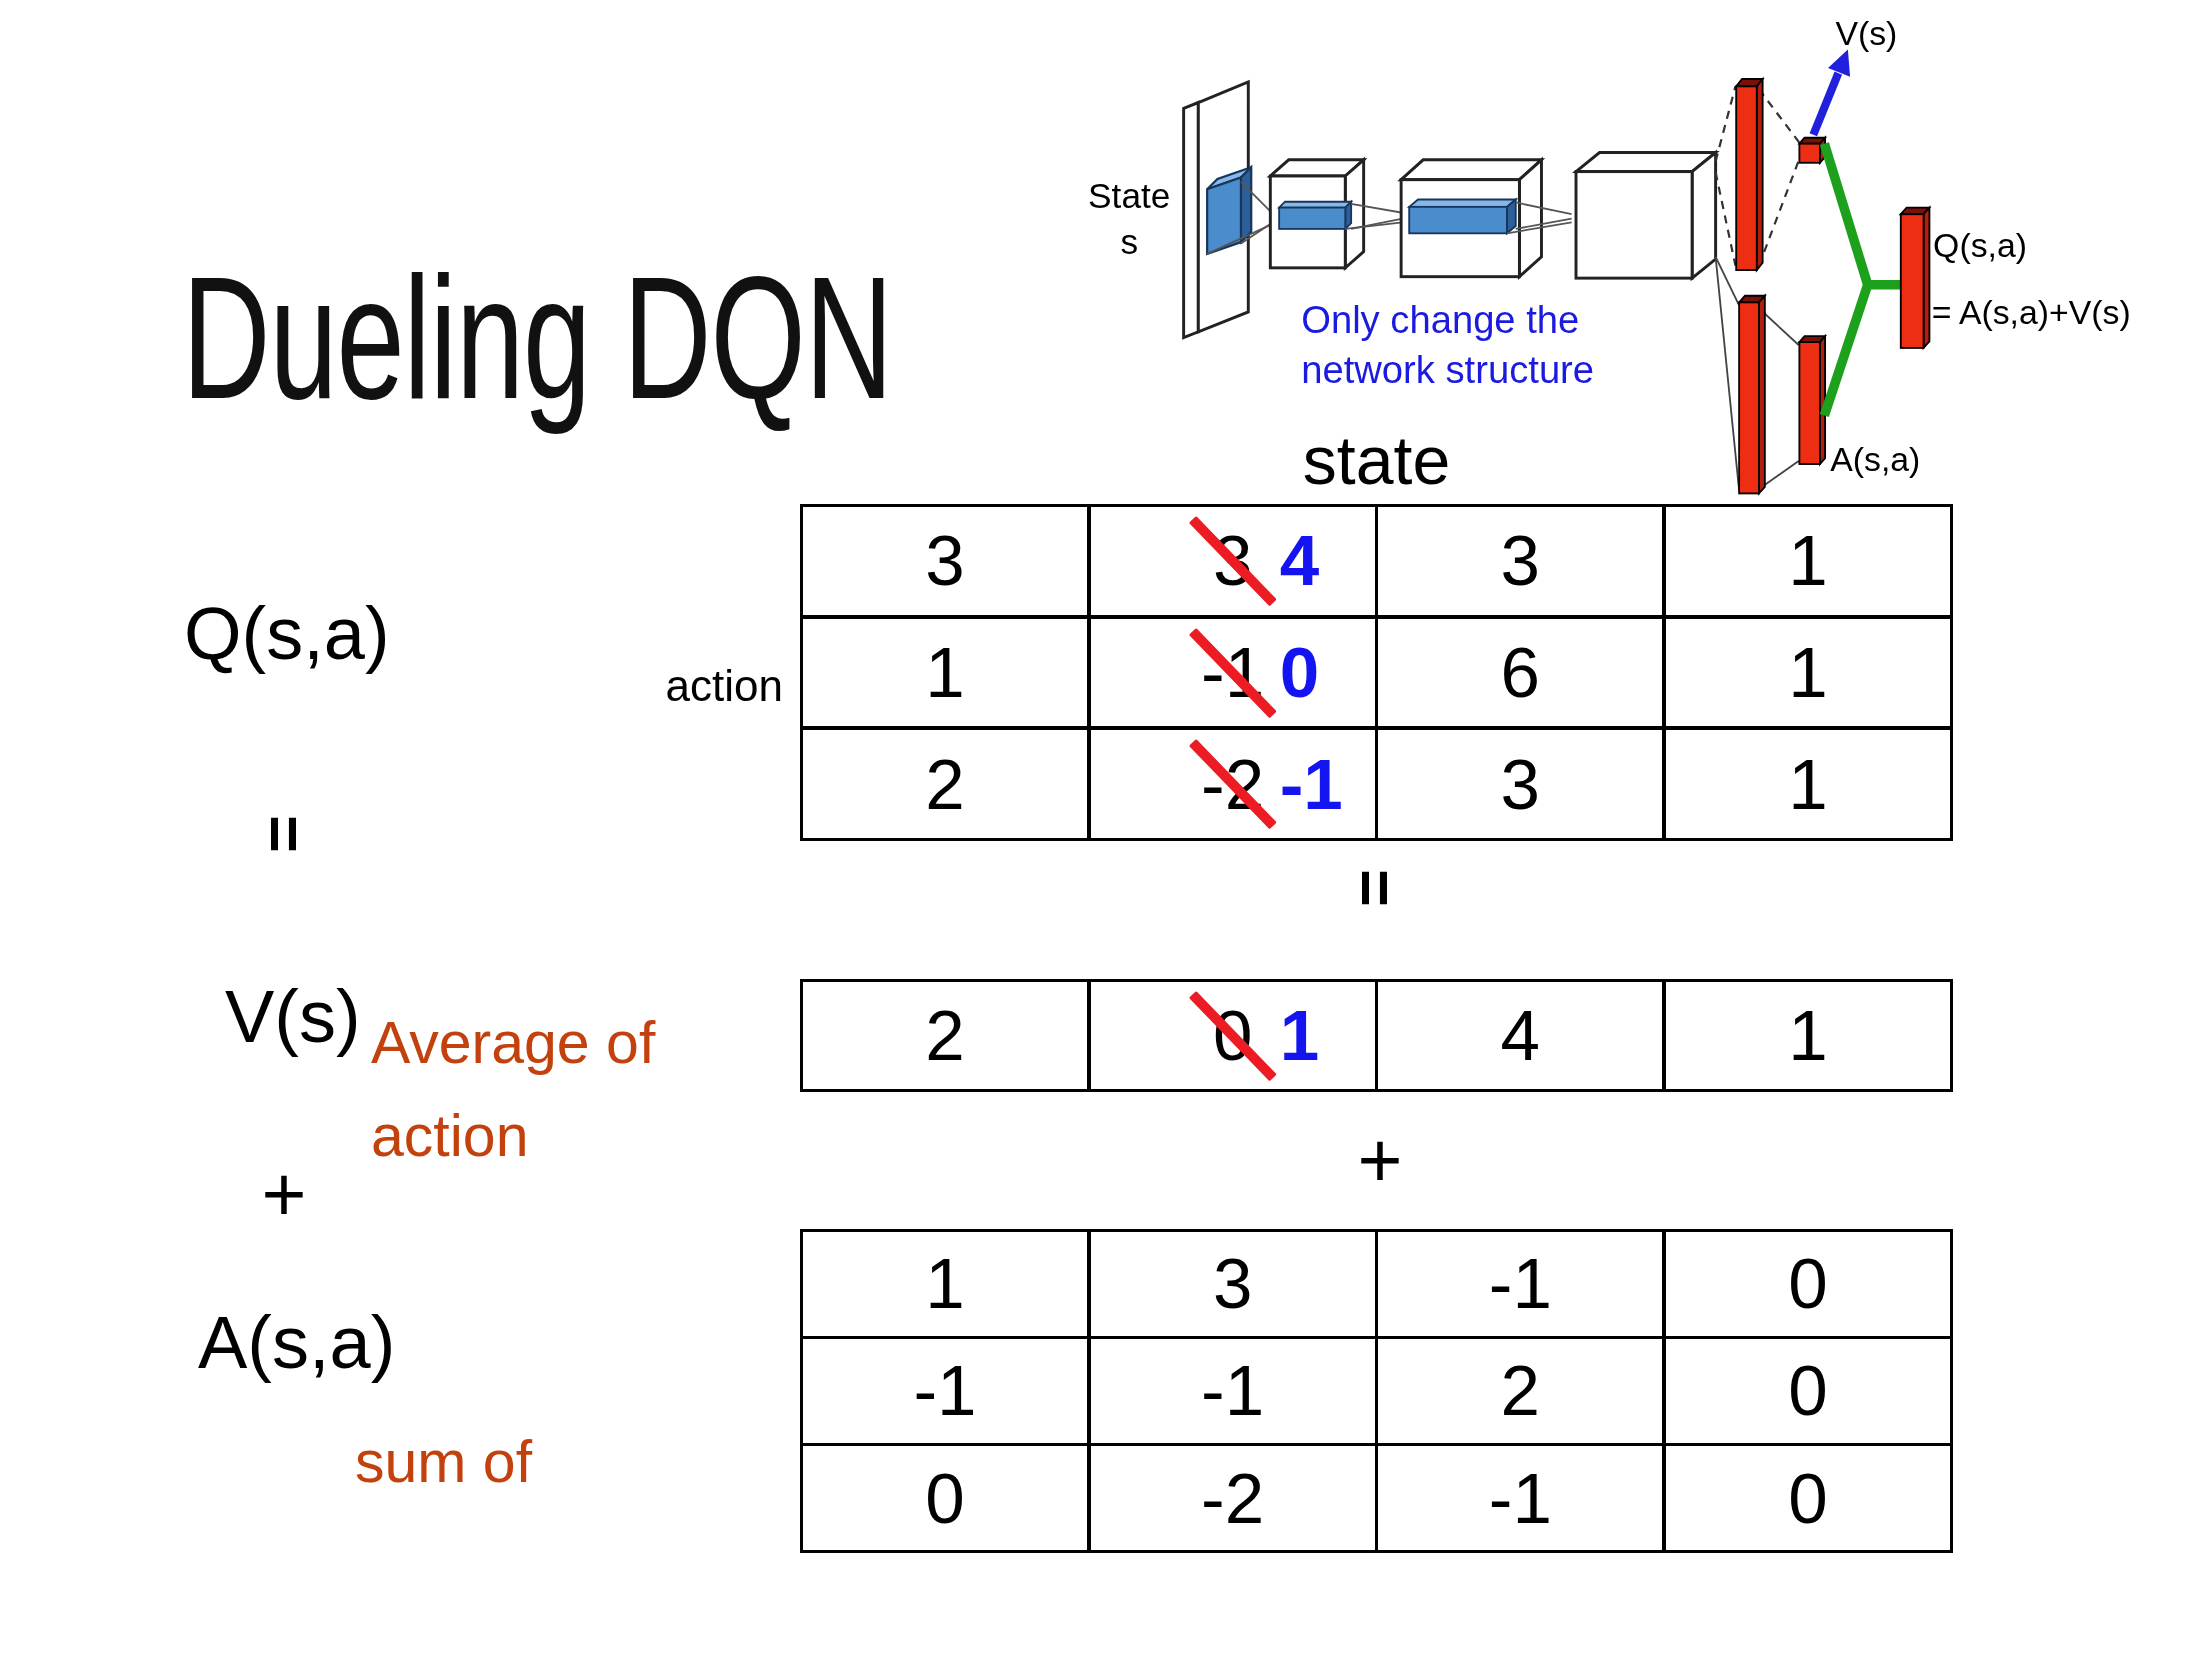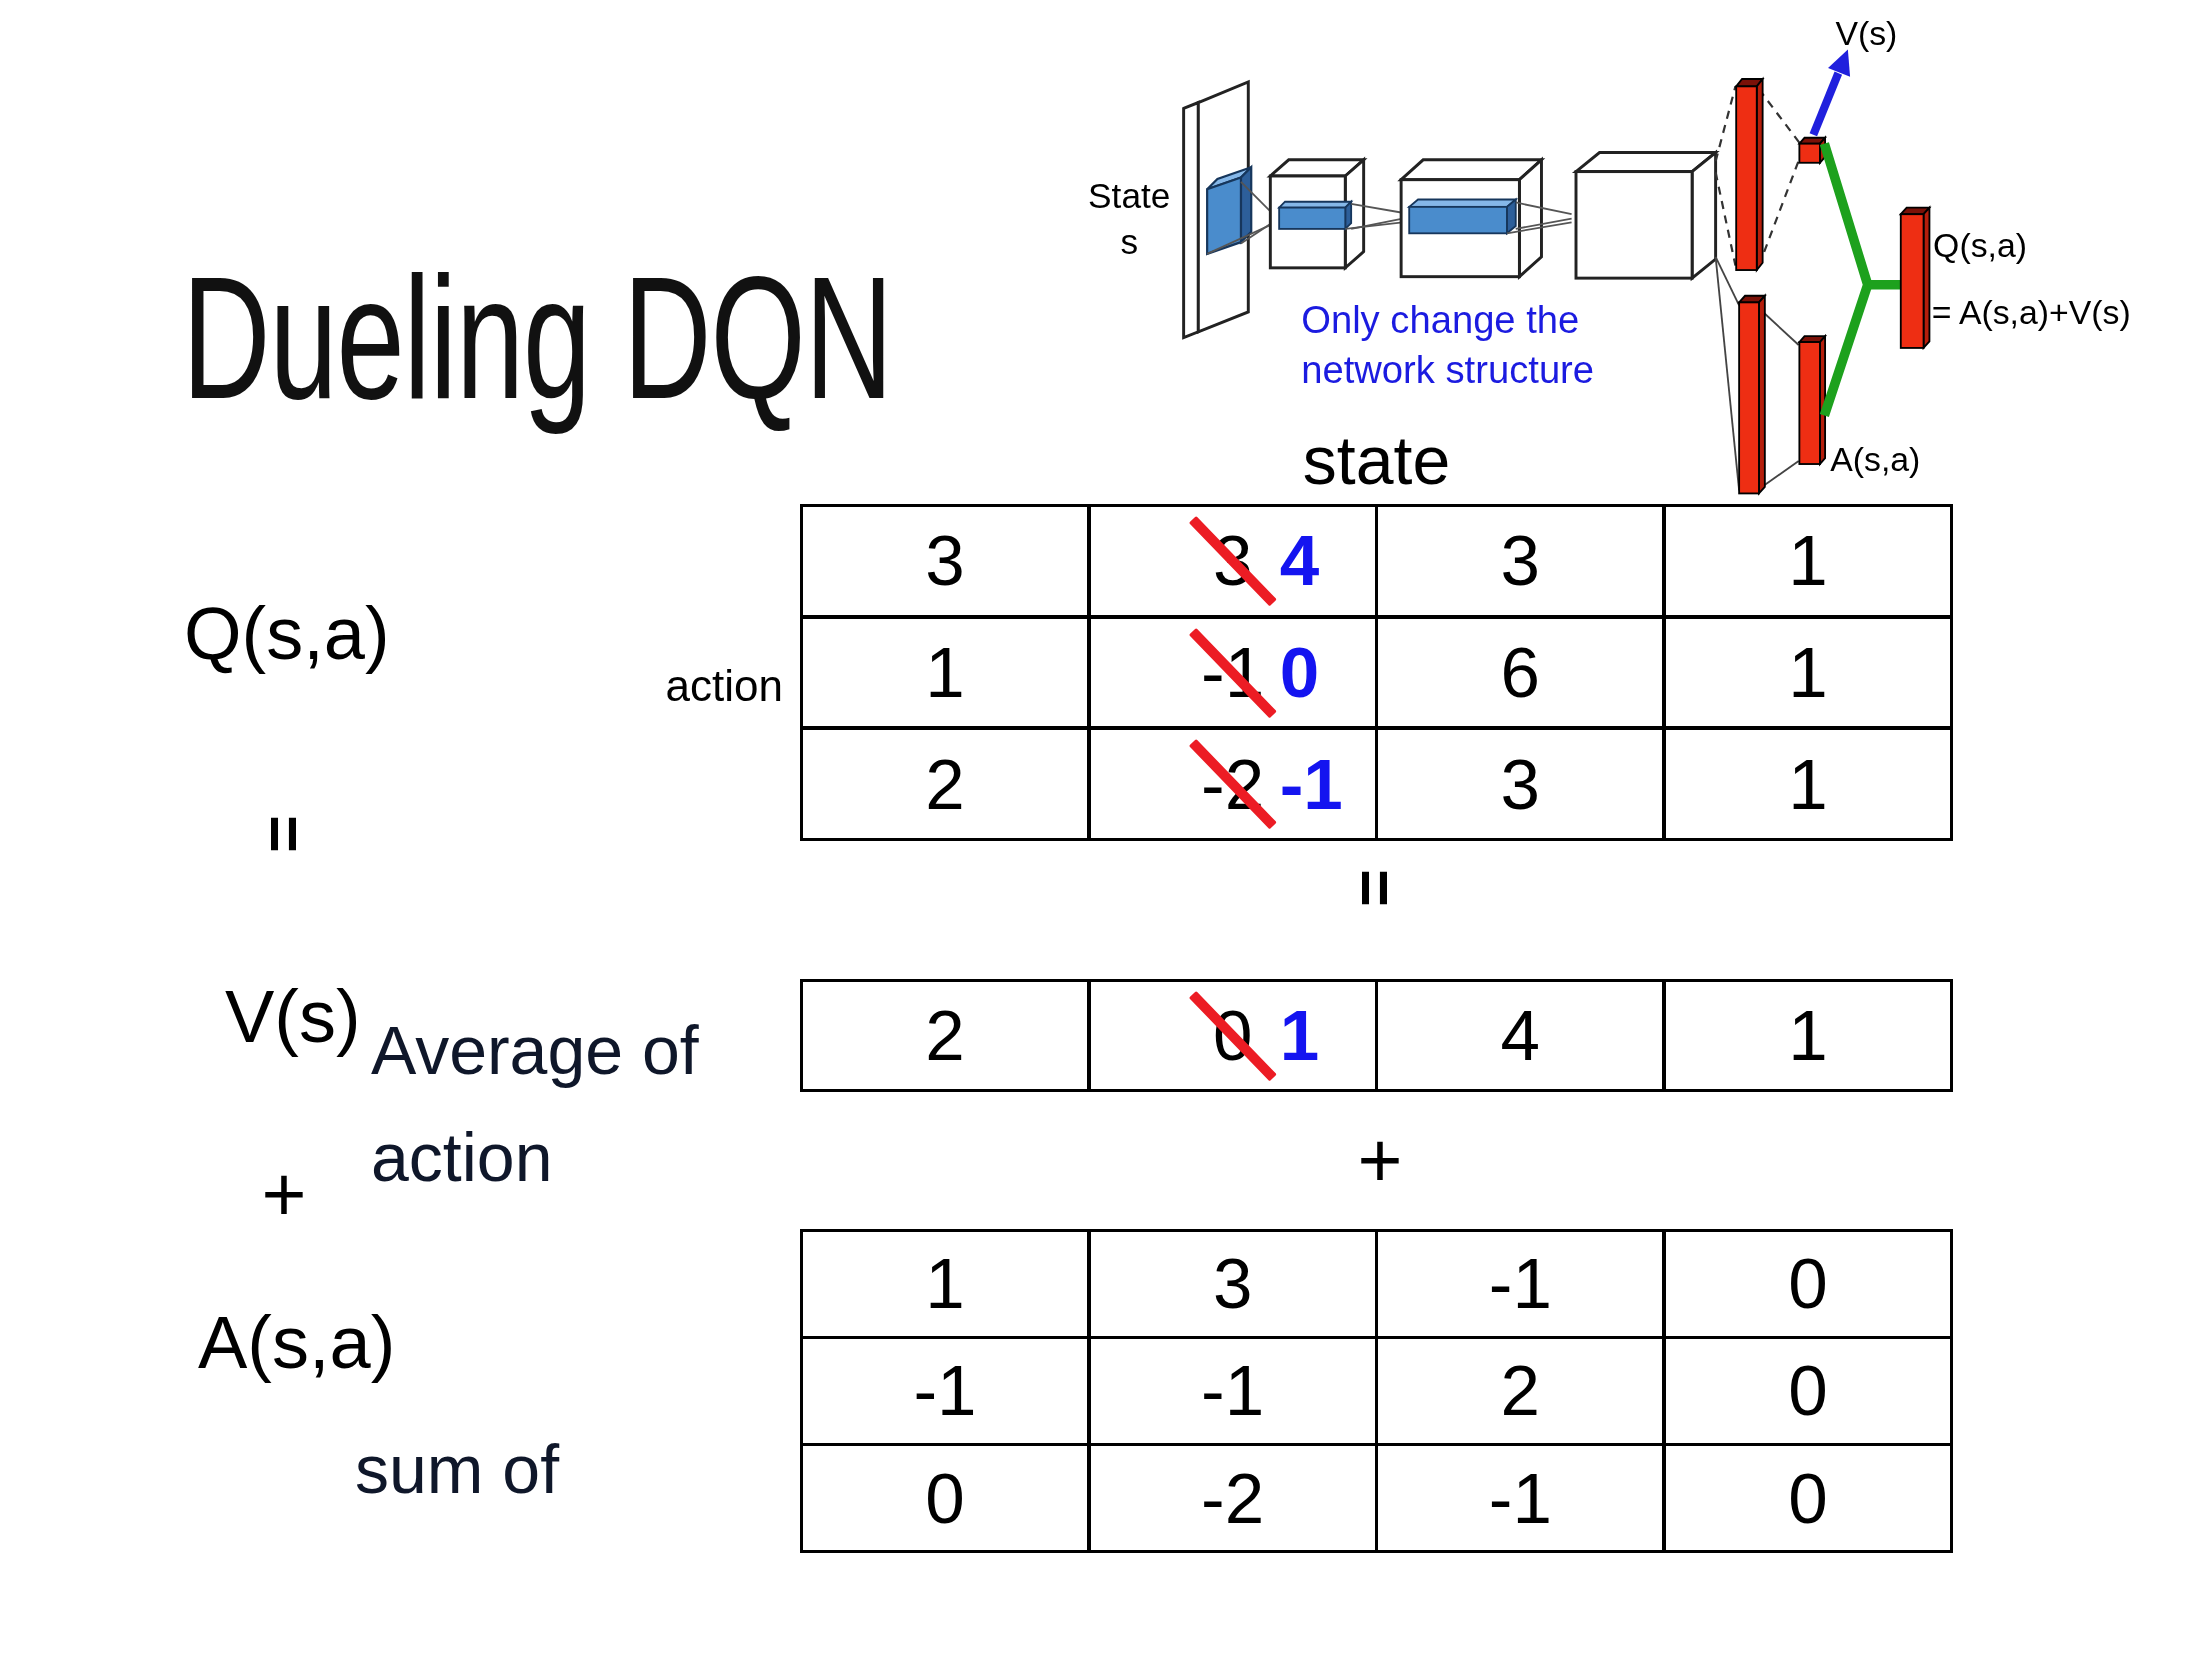--- a/index.html
+++ b/index.html
@@ -8,21 +8,21 @@
     overflow:hidden; font-family:"Liberation Sans", sans-serif; color:#000;
   }
   .lbl { position:absolute; white-space:pre; line-height:1.05; }
   #title { left:182px; top:246px; font-size:175px; letter-spacing:-1.5px;
            transform:scaleX(0.70); transform-origin:left top; color:#111; }
   #state-header { left:800px; top:425px; width:1153px; text-align:center; font-size:68px; }
   #q-label  { left:184px; top:595px;  font-size:74px; }
   #action-header { left:485px; top:663px; width:298px; text-align:right; font-size:44px; }
   #v-label  { left:225px; top:978px; font-size:74px; }
   #a-label  { left:198px; top:1304px; font-size:74px; }
-  .blue-note { color:#0f172a; font-size:68px; line-height:1.58; }
+  .blue-note { color:#c2410c; font-size:59px; line-height:1.58; }
   #v-annotation { left:371px; top:997px; }
   #a-annotation { left:355px; top:1416px;text-align:right; }
   .op { position:absolute; display:flex; align-items:center; justify-content:center; }
   .rot-eq { width:74px; height:74px; font-size:65px; font-weight:600; transform:rotate(90deg); }
   #eq-left { left:248px; top:797px; }
   #eq-mid  { left:1339px; top:851px; }
   .plus { width:88px; height:88px; font-size:77px; }
   #plus-left { left:240px; top:1150px; }
   #plus-mid  { left:1336px; top:1116px; }
 

